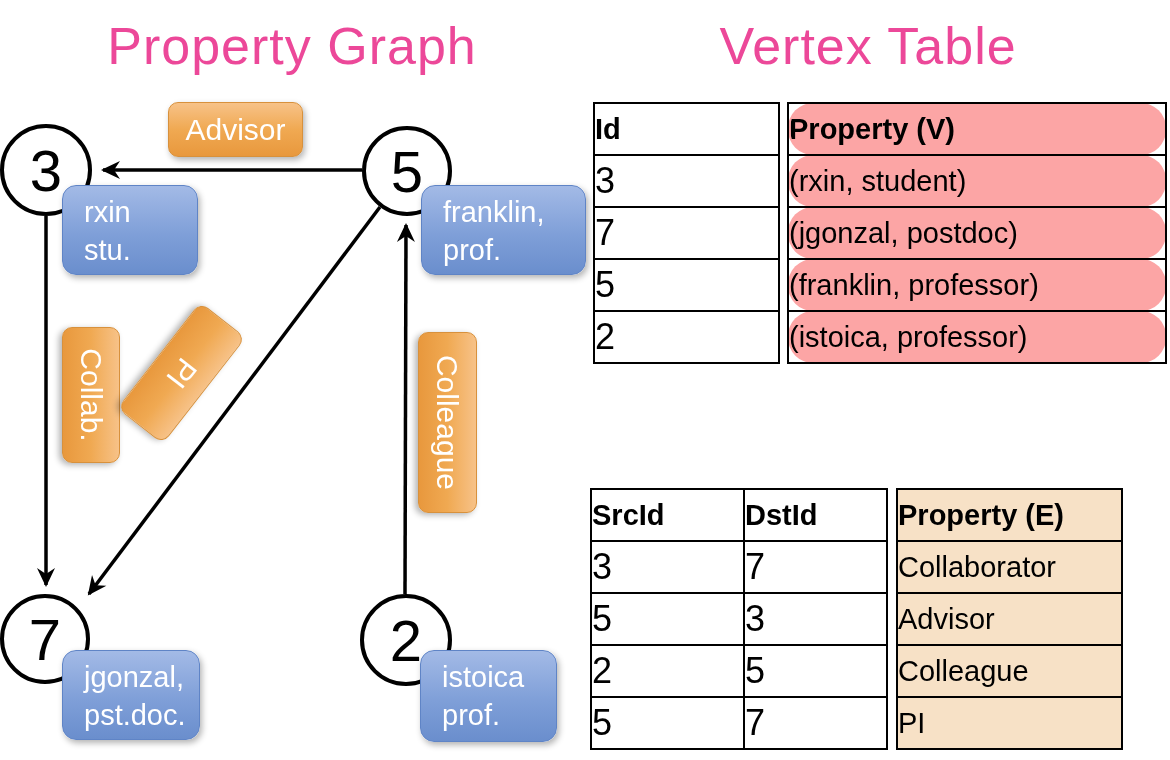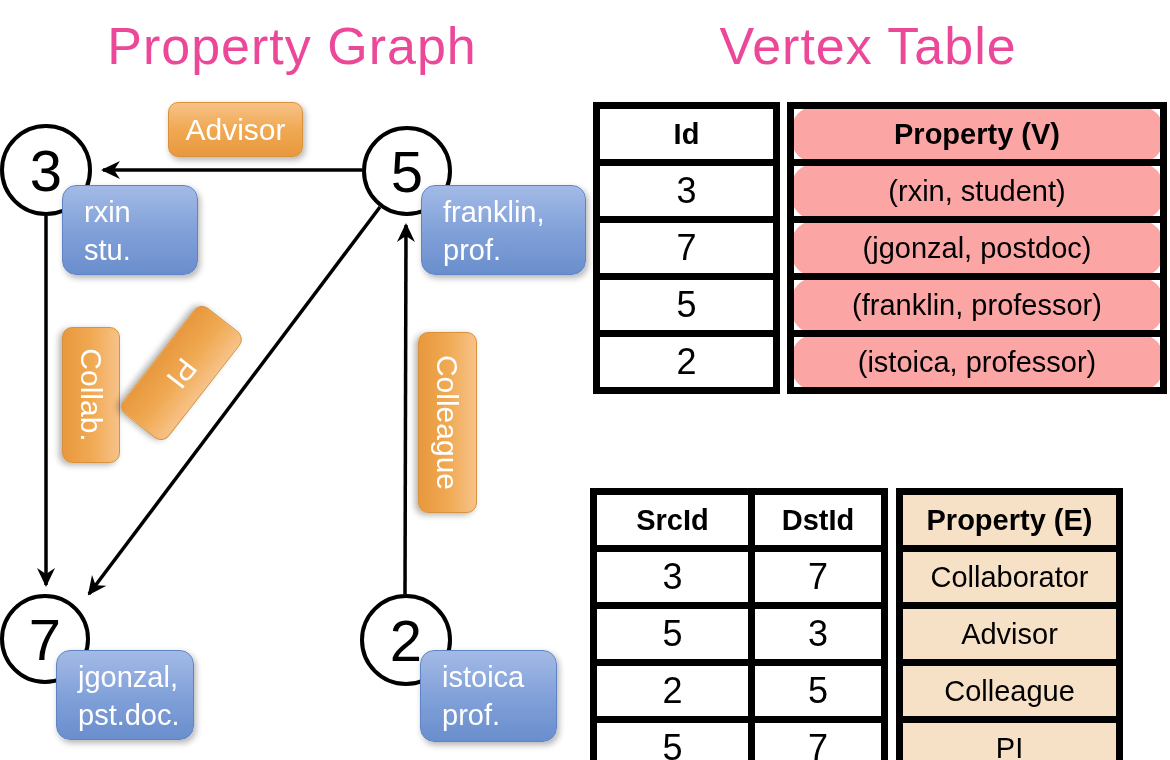--- a/index.html
+++ b/index.html
@@ -29,21 +29,21 @@
     background:linear-gradient(180deg,#f7c288 0%,#f0a952 50%,#e8983d 100%);
     border:1px solid #d8913c;color:#fff;font-size:30px;
     display:flex;align-items:center;justify-content:center;
     box-shadow:2px 3px 6px rgba(0,0,0,0.30);white-space:nowrap;
   }
   
   .tbl{
     position:absolute;border-collapse:collapse;table-layout:fixed;z-index:2;
   }
   .tbl th,.tbl td{
-    border:7px solid #000000;height:50px;text-align:center;vertical-align:middle;
+    border:2px solid #000000;height:50px;text-align:left;vertical-align:middle;
     padding:0;overflow:hidden;white-space:nowrap;margin-top:45px;
   }
   .tbl th{font-size:29px;font-weight:bold;}
   .td-num{font-size:36px;}
   .td-txt{font-size:29px;}
   .fill-blue{background:#fca5a5;border-radius:25px;}
   .fill-peach{background:#f7e1c6;}
 </style>
 </head>
 <body>
@@ -79,21 +79,21 @@
   </div>
 
   <div class="vprop" style="left:62px;top:185px;width:136px;height:90px;">
     <div>rxin</div>
     <div>stu.</div>
   </div>
   <div class="vprop" style="left:421px;top:185px;width:165px;height:90px;">
     <div>franklin,</div>
     <div>prof.</div>
   </div>
-  <div class="vprop" style="left:56px;top:650px;width:138px;height:90px;">
+  <div class="vprop" style="left:62px;top:650px;width:138px;height:90px;">
     <div>jgonzal,</div>
     <div>pst.doc.</div>
   </div>
   <div class="vprop" style="left:420px;top:650px;width:137px;height:92px;">
     <div>istoica</div>
     <div>prof.</div>
   </div>
 
   <div class="elabel" style="left:168px;top:102px;width:135px;height:55px;">
     <span>Advisor</span>

